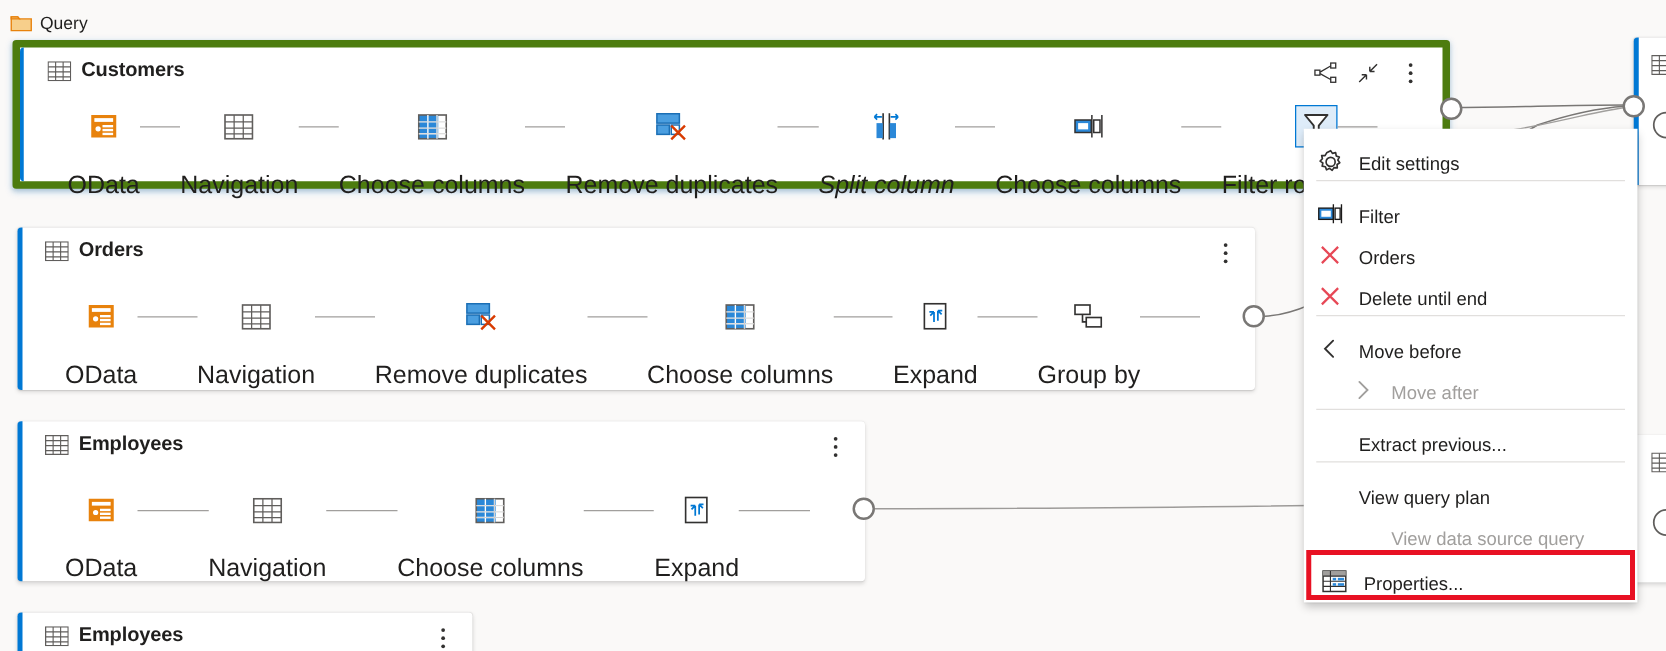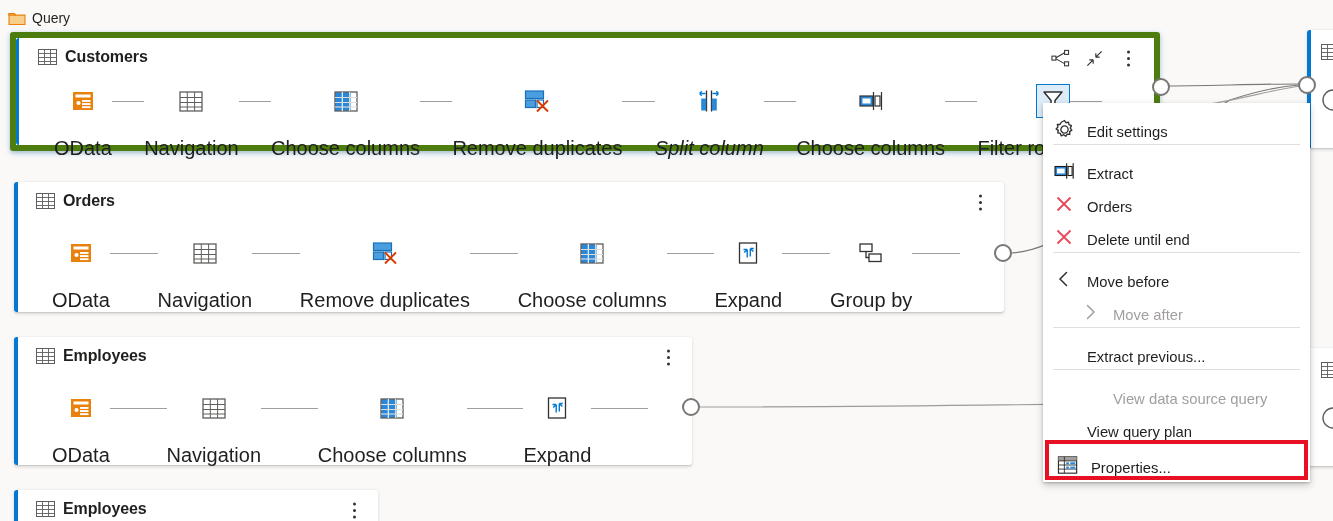--- a/index.html
+++ b/index.html
@@ -601,21 +601,21 @@
         <span class="mi-ico">
           <span style="display: flex; align-items: center; justify-content: center;">
             <svg width="22" height="18" viewBox="0 0 24 20">
               <rect x="2" y="5" width="13" height="10" fill="#2b88d8" stroke="#1b1a19" stroke-width="1.2"></rect>
               <rect x="4.3" y="7.3" width="8.4" height="5.4" fill="#fff"></rect>
               <rect x="16.5" y="5" width="4.5" height="10" fill="#fff" stroke="#1b1a19" stroke-width="1.2"></rect>
               <path d="M15 1.5v17M22.2 1.5v17" stroke="#1b1a19" stroke-width="1.2"></path>
             </svg>
           </span>
         </span>
-        <span class="mi-label">Extract</span>
+        <span class="mi-label">Filter</span>
       </div>
       <div class="mi">
         <span class="mi-ico">
           <span style="display: flex; align-items: center; justify-content: center;">
             <svg width="20" height="20" viewBox="0 0 20 20">
               <path d="M3.5 3.5l13 13M16.5 3.5l-13 13" stroke="#e74856" stroke-width="1.8" fill="none"></path>
             </svg>
           </span>
         </span>
         <span class="mi-label">Orders</span>
@@ -650,27 +650,27 @@
           </span>
         </span>
         <span class="mi-label">Move after</span>
       </div>
       <div class="mi-sep"></div>
       <div class="mi">
         <span class="mi-ico"></span>
         <span class="mi-label">Extract previous...</span>
       </div>
       <div class="mi-sep"></div>
+      <div class="mi">
+        <span class="mi-ico"></span>
+        <span class="mi-label">View query plan</span>
+      </div>
       <div class="mi disabled">
         <span class="mi-ico"></span>
         <span class="mi-label">View data source query</span>
-      </div>
-      <div class="mi">
-        <span class="mi-ico"></span>
-        <span class="mi-label">View query plan</span>
       </div>
       <div class="mi highlight-box">
         <span class="mi-ico">
           <span style="display: flex; align-items: center; justify-content: center;">
             <svg width="22" height="20" viewBox="0 0 24 22">
               <rect x="1.5" y="2" width="20" height="18" fill="#fff" stroke="#323130" stroke-width="1.3"></rect>
               <rect x="1.5" y="2" width="20" height="4.5" fill="#a19f9d"></rect>
               <path d="M1.5 6.5h20M1.5 11h20M1.5 15.5h20M8 2v18" stroke="#323130" stroke-width="1"></path>
               <rect x="10" y="8" width="3" height="2.3" fill="#2b88d8"></rect>
               <rect x="10" y="12.7" width="3" height="2.3" fill="#2b88d8"></rect>

